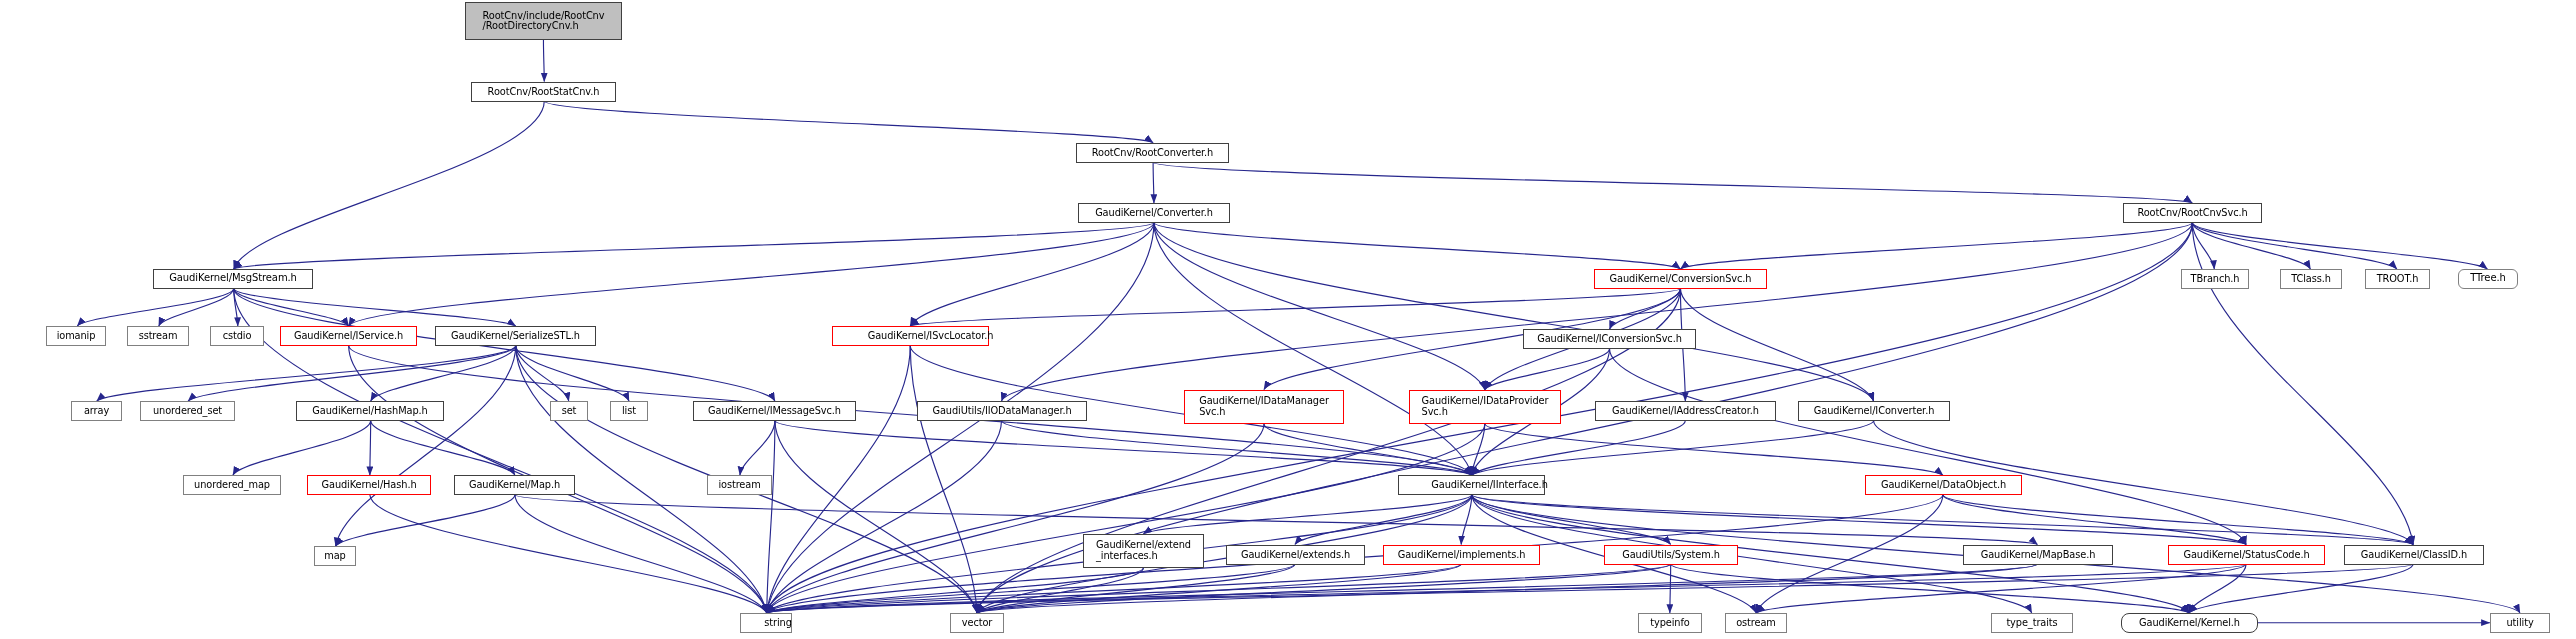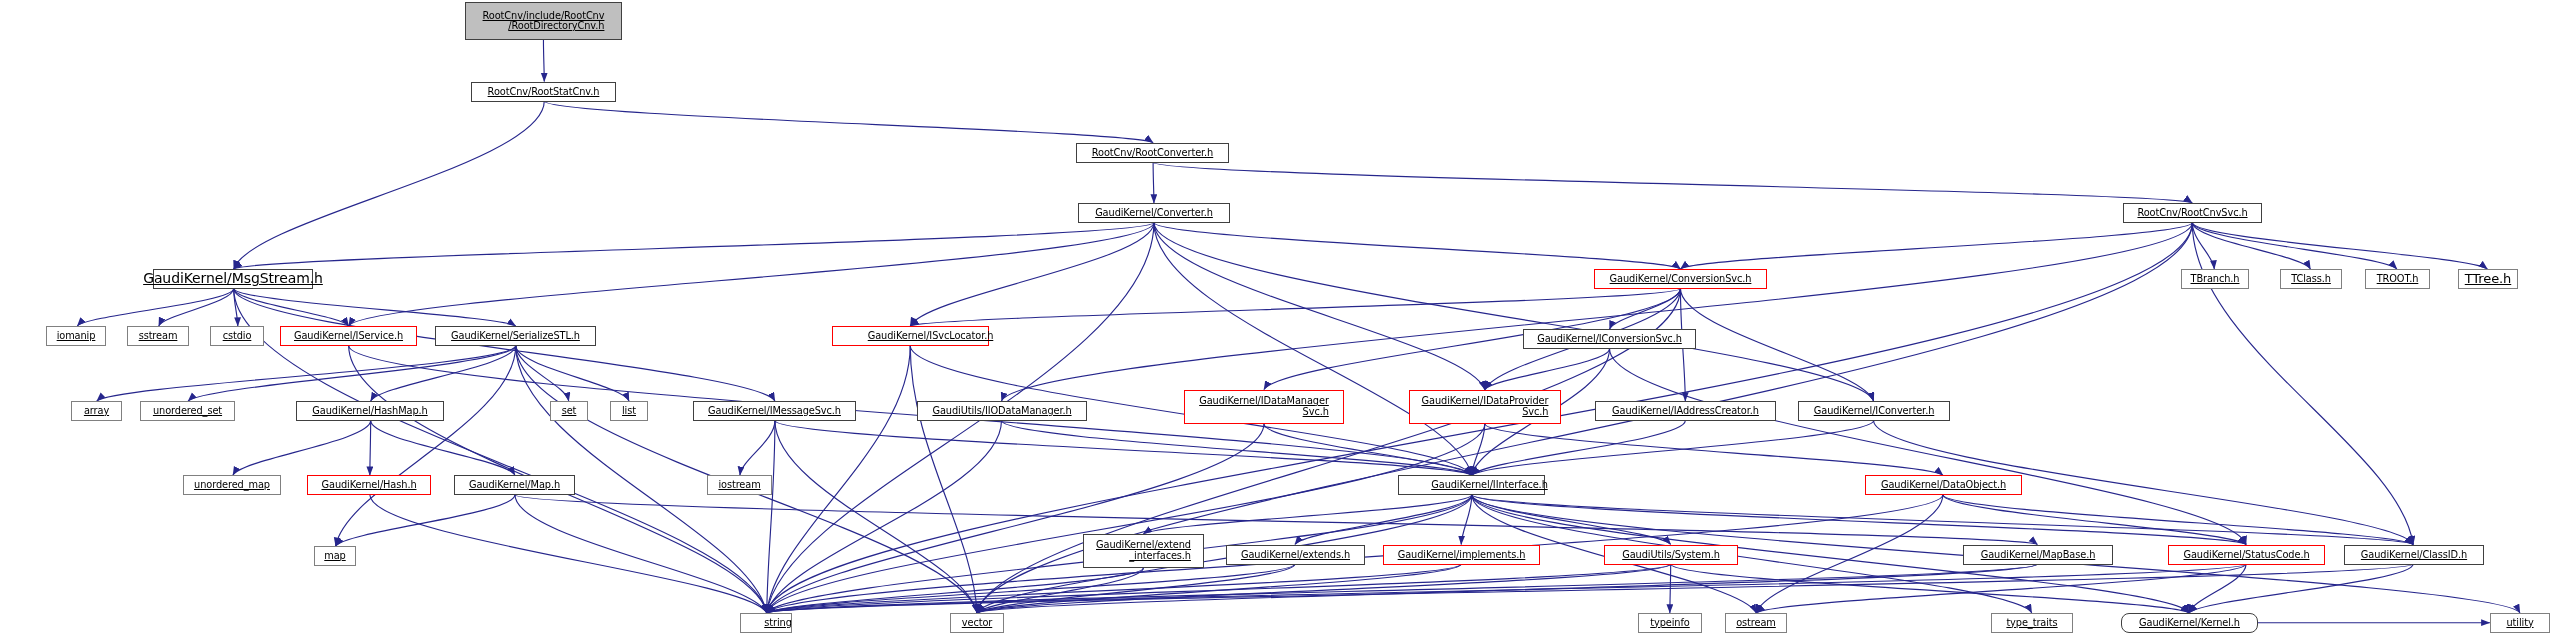--- a/index.html
+++ b/index.html
@@ -12,29 +12,28 @@
     font-family:"DejaVu Sans","Liberation Sans",sans-serif;
     overflow:hidden;
   }
   #edges{position:absolute;left:0;top:0;width:2576px;height:639px;pointer-events:none;}
   .node{
     position:absolute;
     box-sizing:border-box;
     display:flex;
     align-items:center;
     justify-content:center;
-    text-align:right;
+    text-align:left;
     line-height:1.08;
     color:#000000;
     background:#ffffff;
     border:0.8px solid #808080;
     white-space:pre-line;
     letter-spacing:-0.1px;
     z-index:2;
-    text-decoration:underline;
   }
   .node.hdr{border:0.8px solid #404040;}
   .node.red{border:0.8px solid #ff0000;}
   .node.root{background:#bfbfbf;border:0.8px solid #404040;}
 </style>
 </head>
 <body>
 
 <div id="graph">
   <svg id="edges" xmlns="http://www.w3.org/2000/svg" viewBox="0 0 3159 784" width="2576" height="639">
@@ -156,22 +155,22 @@
   <div id="node-layer">
       <div class="node root" style="left: 465px; top: 2.4px; width: 157px; height: 38px; font-size: 9.8px;">RootCnv/include/RootCnv
 /RootDirectoryCnv.h</div>
       <div class="node hdr" style="left: 471px; top: 82px; width: 145px; height: 19.6px; font-size: 9.8px;">RootCnv/RootStatCnv.h</div>
       <div class="node hdr" style="left: 1076px; top: 143px; width: 153px; height: 19.6px; font-size: 9.8px;">RootCnv/RootConverter.h</div>
       <div class="node hdr" style="left: 1078px; top: 203px; width: 152px; height: 19.6px; font-size: 9.8px;">GaudiKernel/Converter.h</div>
       <div class="node hdr" style="left: 2123px; top: 203px; width: 139px; height: 19.6px; font-size: 9.8px;">RootCnv/RootCnvSvc.h</div>
       <div class="node sys" style="left: 2181px; top: 269px; width: 68px; height: 19.6px; font-size: 9.8px;">TBranch.h</div>
       <div class="node sys" style="left: 2280px; top: 269px; width: 62px; height: 19.6px; font-size: 9.8px;">TClass.h</div>
       <div class="node sys" style="left: 2365px; top: 269px; width: 65px; height: 19.6px; font-size: 9.8px;">TROOT.h</div>
-      <div class="node sys" style="left: 2458px; top: 269px; width: 60px; height: 19.6px; font-size: 13px;">TTree.h</div>
-      <div class="node hdr" style="left: 153px; top: 269px; width: 160px; height: 19.6px; font-size: 14px;">GaudiKernel/MsgStream.h</div>
+      <div class="node sys" style="left: 2458px; top: 269px; width: 60px; height: 19.6px; font-size: 10px; border-radius: 6px;">TTree.h</div>
+      <div class="node hdr" style="left: 153px; top: 269px; width: 160px; height: 19.6px; font-size: 10px;">GaudiKernel/MsgStream.h</div>
       <div class="node red" style="left: 1594px; top: 269px; width: 173px; height: 19.6px; font-size: 9.8px;">GaudiKernel/ConversionSvc.h</div>
       <div class="node sys" style="left: 46px; top: 326px; width: 60px; height: 19.6px; font-size: 9.8px;">iomanip</div>
       <div class="node sys" style="left: 127px; top: 326px; width: 62px; height: 19.6px; font-size: 9.8px;">sstream</div>
       <div class="node sys" style="left: 210px; top: 326px; width: 54px; height: 19.6px; font-size: 9.8px;">cstdio</div>
       <div class="node red" style="left: 280px; top: 326px; width: 137px; height: 19.6px; font-size: 9.8px;">GaudiKernel/IService.h</div>
       <div class="node hdr" style="left: 435px; top: 326px; width: 161px; height: 19.6px; font-size: 9.8px;">GaudiKernel/SerializeSTL.h</div>
       <div class="node red" style="left: 832px; top: 326px; width: 157px; height: 19.6px; font-size: 9.8px; padding-left: 40px;">GaudiKernel/ISvcLocator.h</div>
       <div class="node hdr" style="left: 1523px; top: 329px; width: 173px; height: 19.6px; font-size: 9.8px;">GaudiKernel/IConversionSvc.h</div>
       <div class="node sys" style="left: 71px; top: 401px; width: 51px; height: 19.6px; font-size: 9.8px;">array</div>
       <div class="node sys" style="left: 140px; top: 401px; width: 95px; height: 19.6px; font-size: 9.8px;">unordered_set</div>

